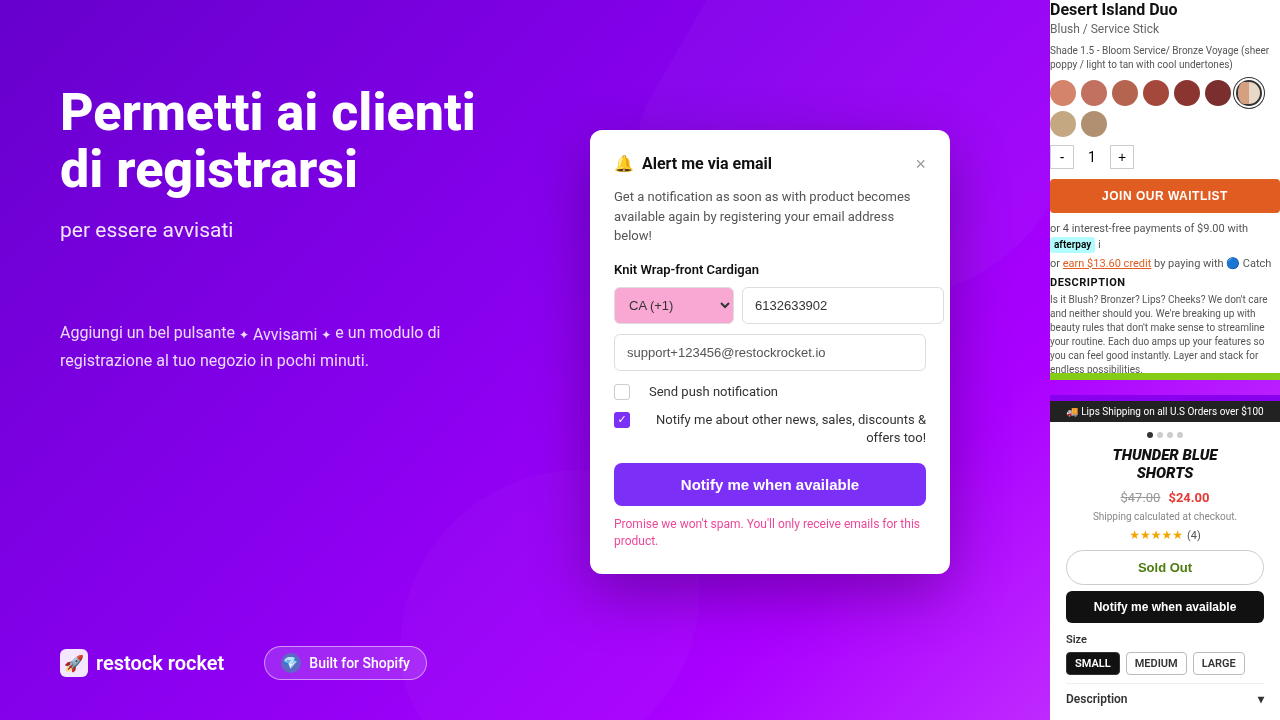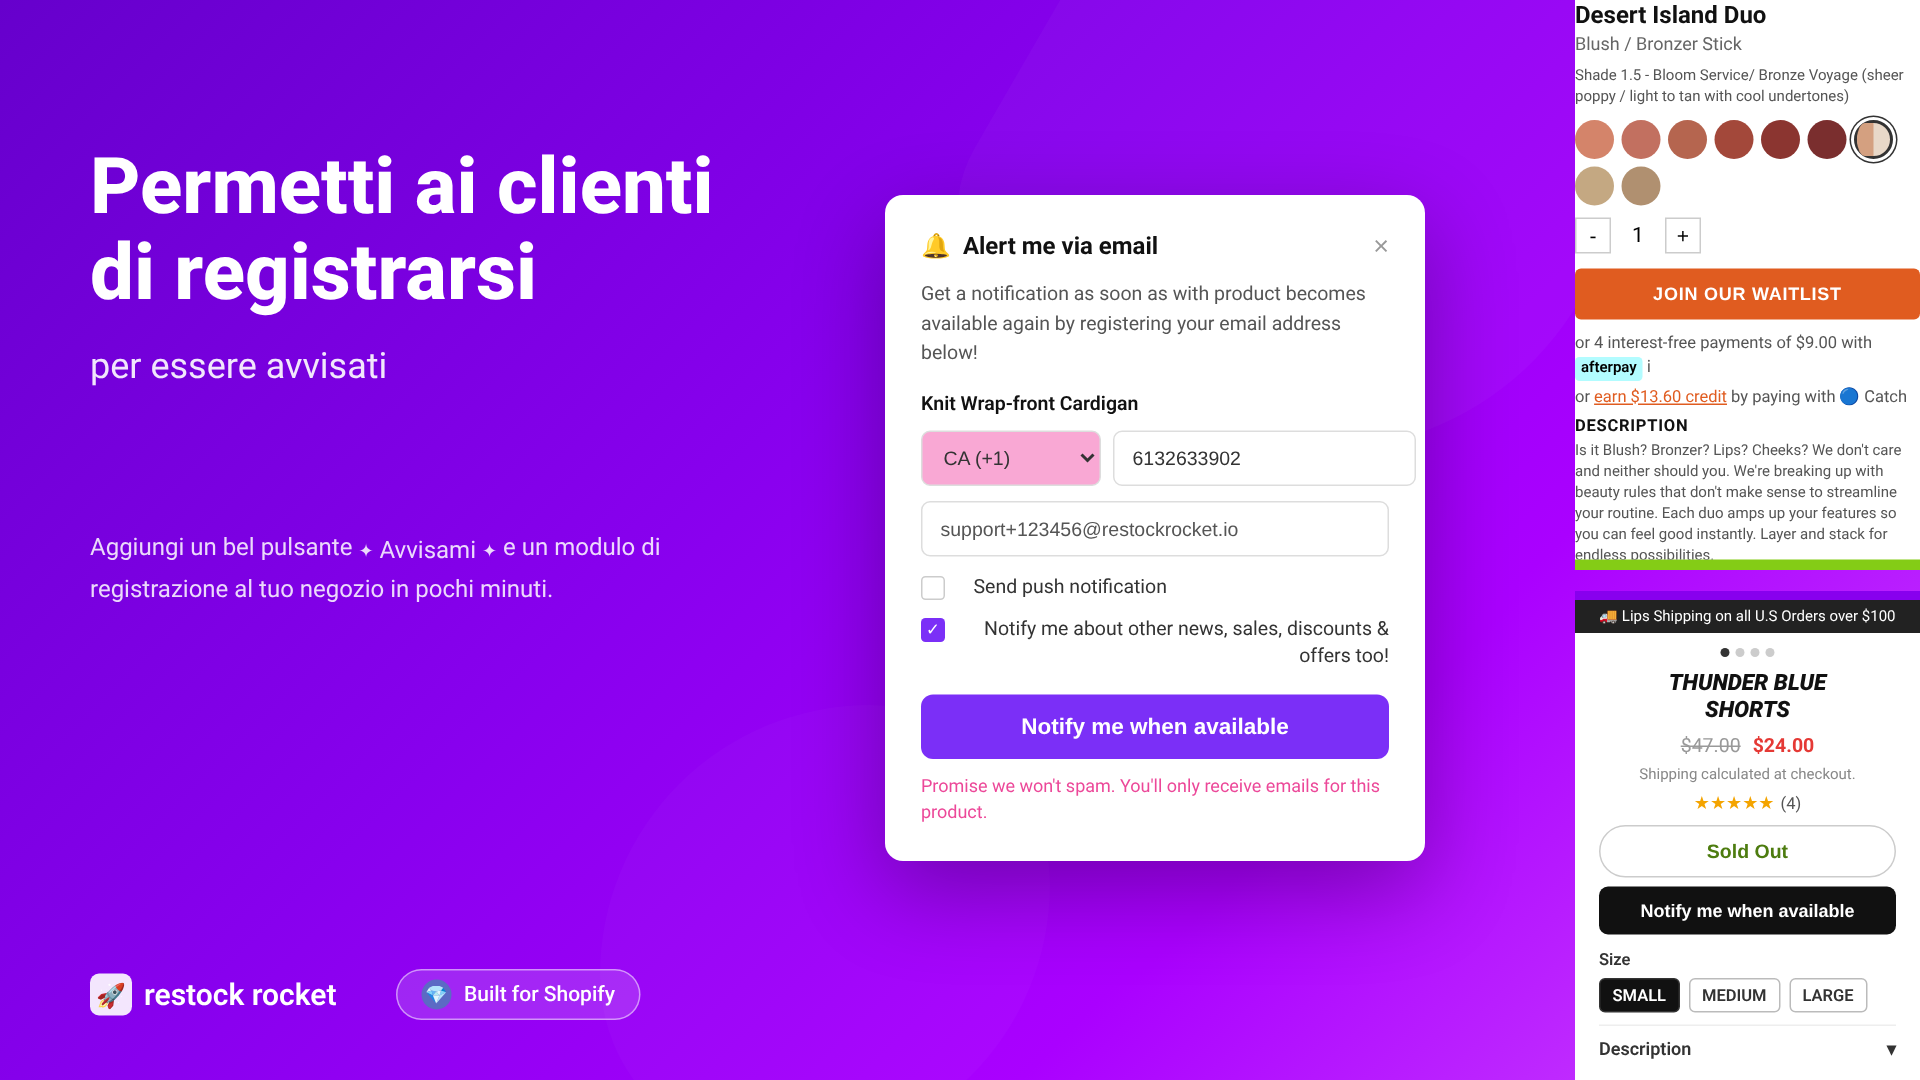--- a/index.html
+++ b/index.html
@@ -29,35 +29,35 @@
       width: 300px; height: 300px;
       background: rgba(255,255,255,0.15);
       bottom: -50px; left: 400px;
       border-radius: 60% 40%;
     }
 
     
     .left-section {
       position: absolute;
       left: 60px;
-      top: 96px;
+      top: 84px;
       width: 460px;
     }
     .hero-title {
       font-size: 52px;
       font-weight: 800;
       color: #fff;
       line-height: 1.1;
       margin-bottom: 20px;
     }
     .hero-subtitle {
-      font-size: 24px;
+      font-size: 21px;
       font-weight: 400;
       color: rgba(255,255,255,0.9);
-      margin-bottom: 76px;
+      margin-bottom: 60px;
     }
     .hero-description {
       font-size: 16px;
       color: rgba(255,255,255,0.85);
       line-height: 1.6;
       margin-bottom: 50px;
     }
     .avvisami {
       display: inline-flex;
       align-items: center;
@@ -575,21 +575,21 @@
     </div>
     <button class="notify-btn">Notify me when available</button>
     <p class="disclaimer">Promise we won't spam. You'll only receive emails for this product.</p>
   </div>
 </div>
 
 <div class="right-panel">
 
   <div class="product-card-top">
     <div class="product-name">Desert Island Duo</div>
-    <div class="product-type">Blush / Bronzer Stick</div>
+    <div class="product-type">Blush / Service Stick</div>
     <div class="shade-label">Shade 1.5 - Bloom Service/ Bronze Voyage (sheer poppy / light to tan with cool undertones)</div>
     <div class="color-swatches">
       <div class="swatch" style="background:#d4846a"></div>
       <div class="swatch" style="background:#c27060"></div>
       <div class="swatch" style="background:#b5654f"></div>
       <div class="swatch" style="background:#a3483a"></div>
       <div class="swatch" style="background:#8b3530"></div>
       <div class="swatch" style="background:#7a2e2e"></div>
       <div class="swatch selected" style="background:#e8d8c8; border: 2px solid #333; position:relative;">
 

